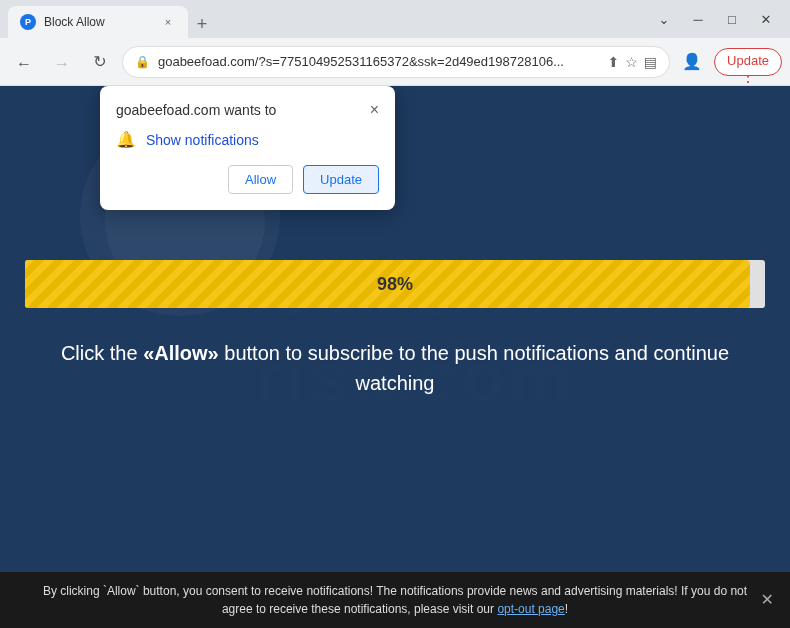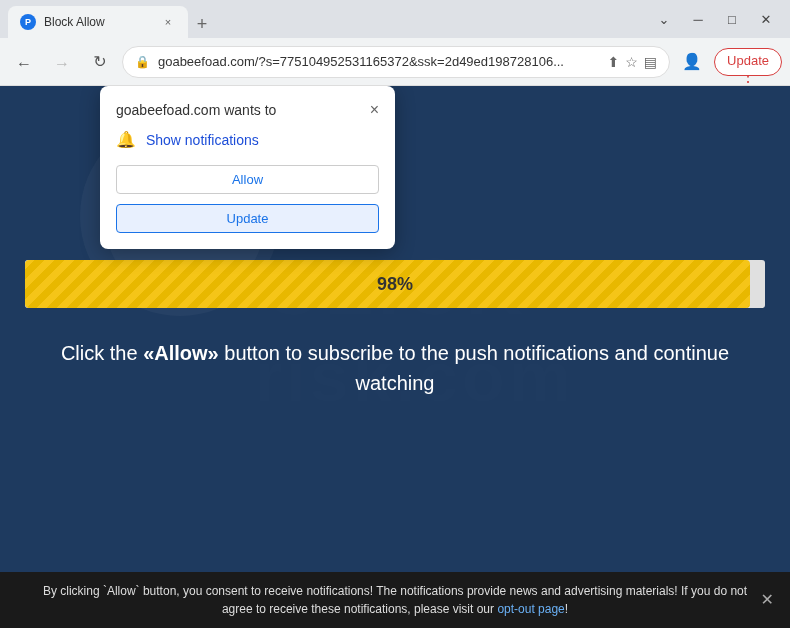--- a/index.html
+++ b/index.html
@@ -352,21 +352,20 @@
 
     .notification-label {
       font-size: 14px;
       color: #1d4ed8;
     }
 
     .popup-buttons {
       display: flex;
       justify-content: flex-end;
       gap: 10px;
-      flex-direction: column;
     }
 
     .allow-btn {
       padding: 6px 16px;
       border: 1px solid #ccc;
       border-radius: 4px;
       background: white;
       color: #1a73e8;
       font-size: 13px;
       cursor: pointer;
@@ -401,20 +400,21 @@
       right: 16px;
       top: 50%;
       transform: translateY(-50%);
       color: #aaa;
       font-size: 16px;
       cursor: pointer;
     }
 
     .opt-out-link {
       color: #6ab0f5;
+      text-decoration: underline;
       cursor: pointer;
     }
 
     
     .circle-watermark {
       position: absolute;
       width: 200px;
       height: 200px;
       border-radius: 50%;
       background: rgba(255,255,255,0.04);

